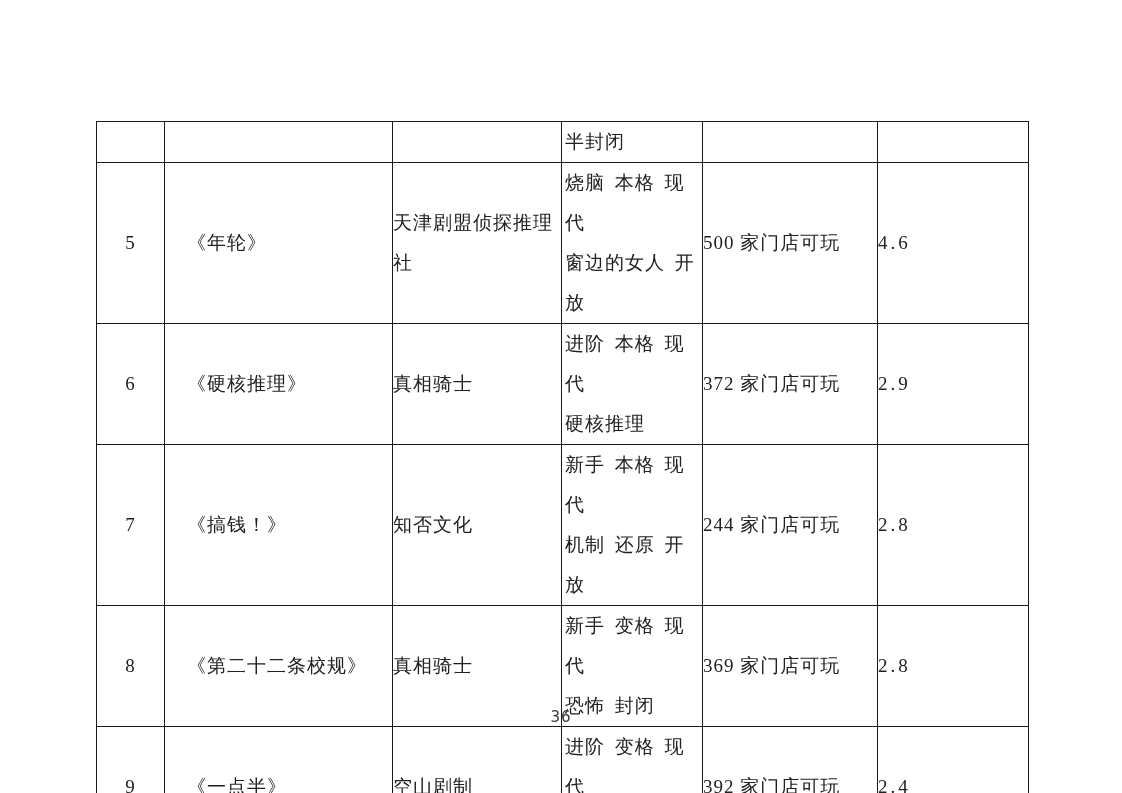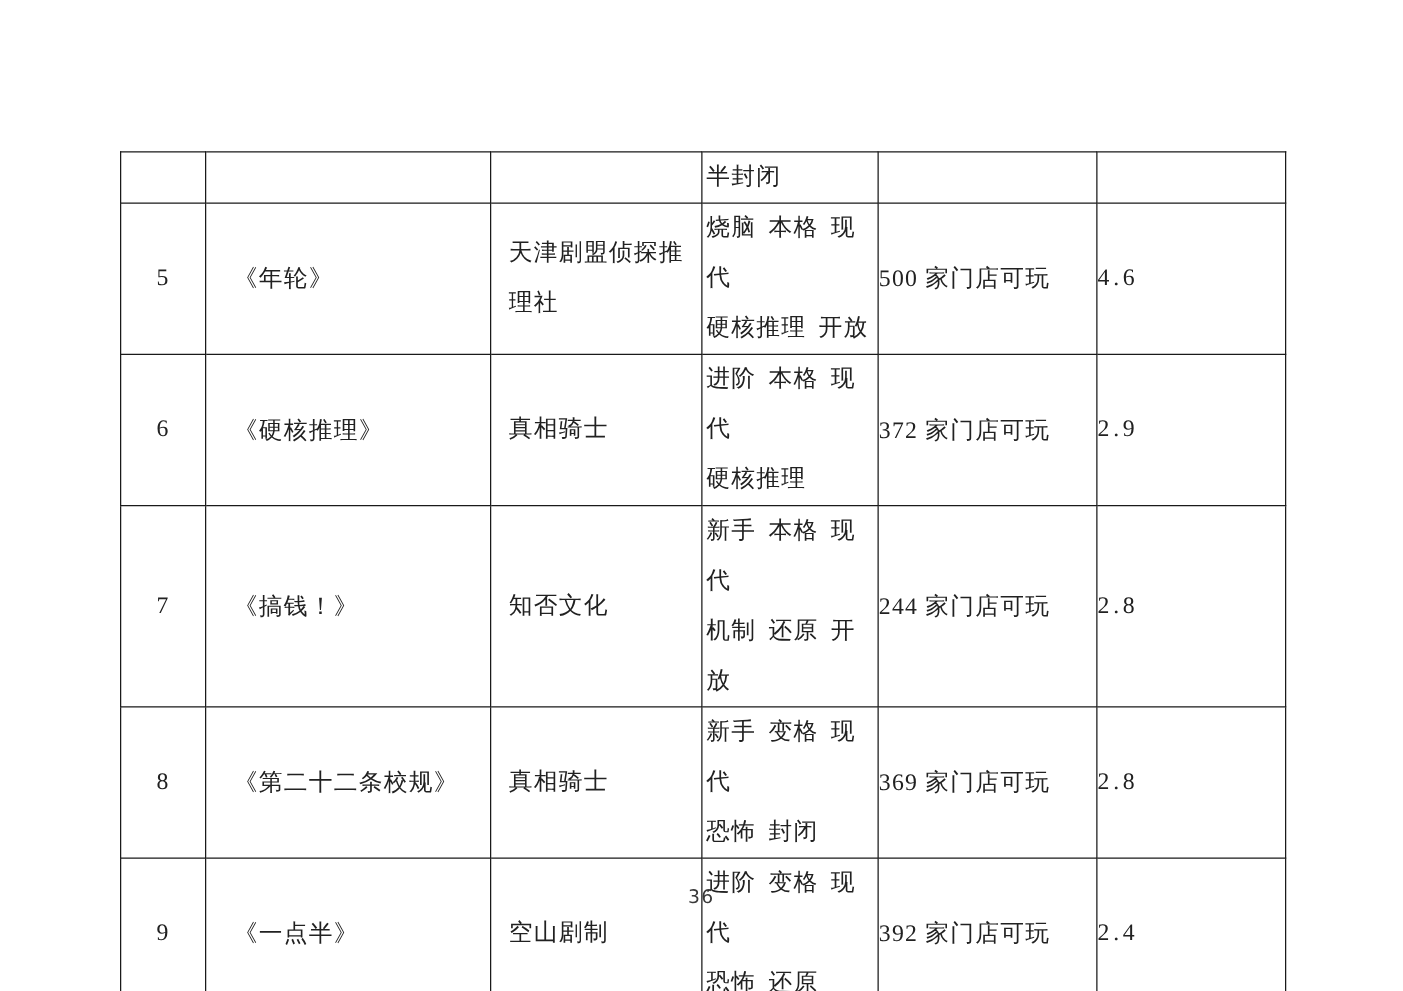--- a/index.html
+++ b/index.html
@@ -28,21 +28,21 @@
     font-size: 19px;
     letter-spacing: 1px;
     vertical-align: middle;
     padding: 0;
     overflow: hidden;
   }
   tr.carryover-row td { height: 39px; margin-left: 40px; }
   tr.game-row td { height: 83px; }
   td.col-num    { text-align: center; }
   td.col-title  { text-align: left; padding-left: 22px; }
-  td.col-studio { text-align: left; padding-left: 14px; padding-right: 4px; line-height: 40px; }
+  td.col-studio { text-align: left; padding-left: 0; padding-right: 4px; line-height: 40px; }
   td.col-tags   { text-align: left; padding-left: 3px; line-height: 40px; white-space: pre-line; word-spacing: 4px; }
   td.col-stores { text-align: left; }
   td.col-rating { text-align: left; letter-spacing: 3px; }
   .page-number {
     position: absolute;
     left: 0;
     top: 708px;
     width: 1122px;
     text-align: center;
     font-family: "DejaVu Sans", sans-serif;
@@ -71,21 +71,21 @@
       <td class="col-tags">半封闭</td>
       <td class="col-stores"></td>
       <td class="col-rating"></td>
     </tr>
 
     <tr class="game-row">
       <td class="col-num">5</td>
       <td class="col-title">《年轮》</td>
       <td class="col-studio">天津剧盟侦探推理社</td>
       <td class="col-tags">烧脑 本格 现代
-硬核推理 开放</td>
+窗边的女人 开放</td>
       <td class="col-stores">500 家门店可玩</td>
       <td class="col-rating">4.6</td>
     </tr>
 
     <tr class="game-row">
       <td class="col-num">6</td>
       <td class="col-title">《硬核推理》</td>
       <td class="col-studio">真相骑士</td>
       <td class="col-tags">进阶 本格 现代
 硬核推理</td>

